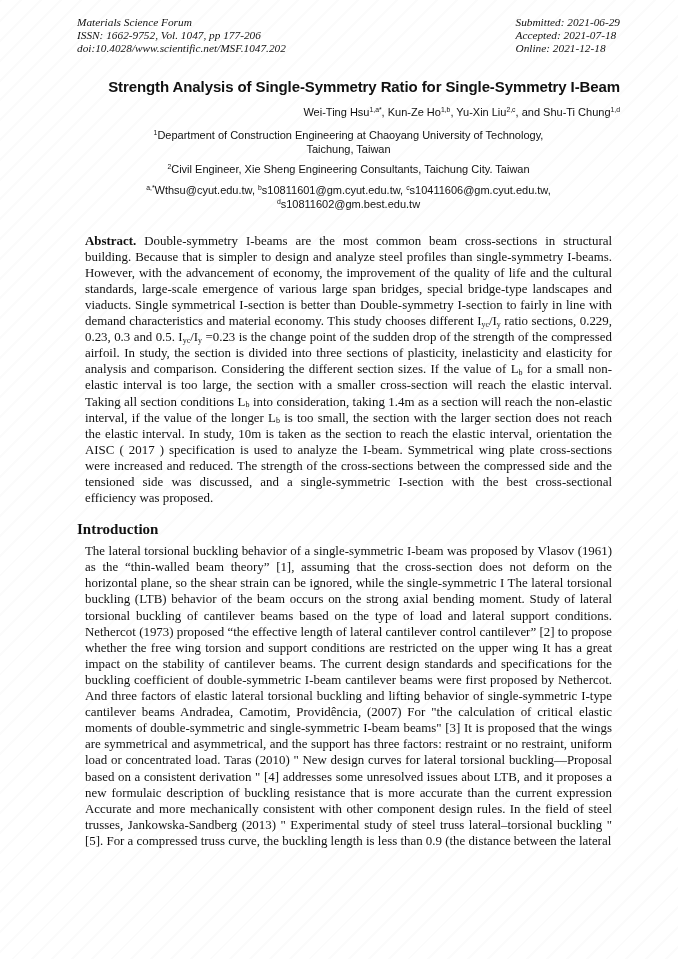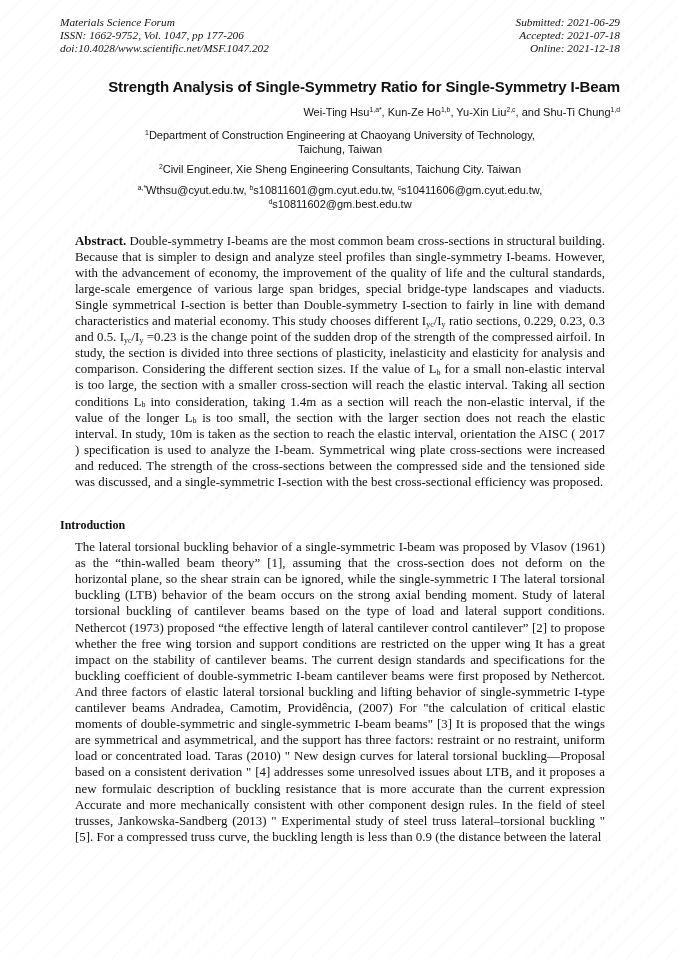--- a/index.html
+++ b/index.html
@@ -6,30 +6,30 @@
   body {
     width: 678px; height: 959px;
     background: #ffffff;
     background-image: repeating-linear-gradient(135deg,
       rgba(0,0,0,0.014) 0px, rgba(0,0,0,0.014) 2px,
       rgba(0,0,0,0) 2px, rgba(0,0,0,0) 14px);
     color: #111111;
     overflow: hidden;
     font-family: "Liberation Serif", serif;
   }
-  .page { padding: 16px 58px 0 60px; }
+  .page { padding: 16px 58px 0 77px; }
 
   .header { display: flex; justify-content: space-between; }
   .header-left, .header-right {
     font-family: "Liberation Serif", serif;
     font-style: italic;
     font-size: 11.3px; line-height: 13.2px;
     white-space: nowrap;
   }
-  .header-right { text-align: right; }
+  .header-right { text-align: left; }
 
   .title {
     font-family: "Liberation Sans", sans-serif;
     font-weight: bold;
     font-size: 15px; line-height: 19px;
     letter-spacing: -0.1px;
     text-align: right;
     margin: 21px 0 0 0;
   }
   .authors {
@@ -49,27 +49,27 @@
 
   .keywords {
     font-family: "Liberation Sans", sans-serif;
     font-size: 11.6px; line-height: 15.5px;
     text-align: justify;
     margin: 21px 0 0 0;
   }
   .body {
     font-size: 12.9px; line-height: 16.1px;
     text-align: justify;
-    margin: 15px;
+    margin: 8px;
   }
   .abstract { margin-top: 22px; }
   .section-heading {
-    font-size: 12px; line-height: 16px;
+    font-size: 15px; line-height: 16px;
     font-weight: bold;
-    margin: 27px 0 6px 0;
+    margin: 15px 0 6px 0;
   }
   .intro-para { margin-top: 0; }
 
   sup { font-size: 0.62em; line-height: 0; vertical-align: baseline; position: relative; top: -0.48em; }
   sub { font-size: 0.62em; line-height: 0; vertical-align: baseline; position: relative; top: 0.18em; }
   .seg-b { font-weight: bold; }
 </style>
 </head>
 <body>
 

